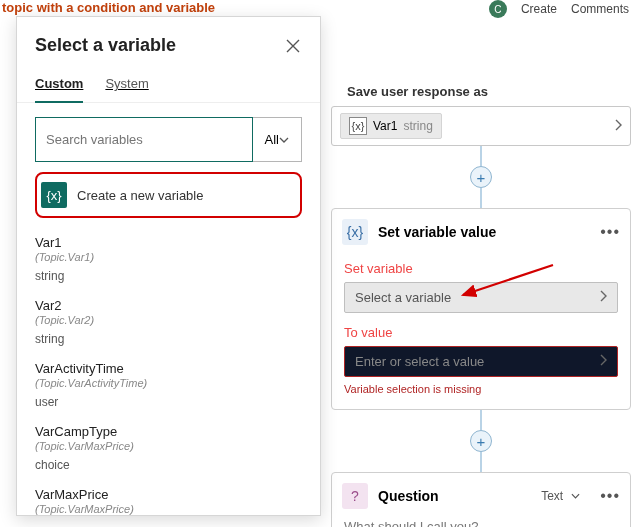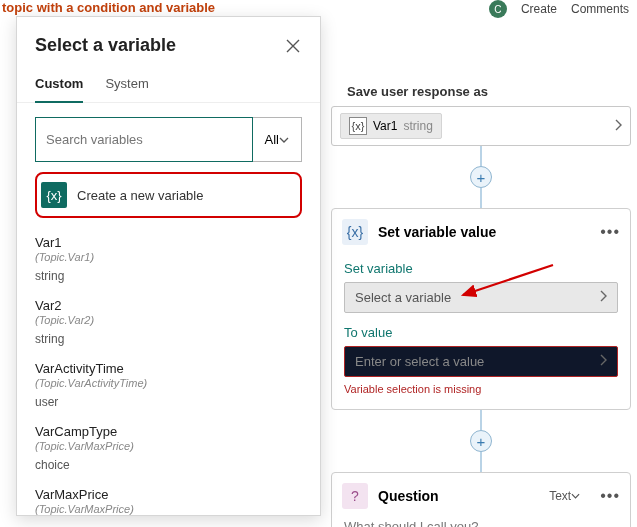--- a/index.html
+++ b/index.html
@@ -7,41 +7,41 @@
 
 .top-strip { position: absolute; top: 0; left: 0; right: 0; height: 16px; color: #c2410c; font-size: 13px; font-weight: 600; padding-left: 2px; display: flex; align-items: flex-start; }
 .top-right { position: absolute; top: 0; right: 8px; display: flex; align-items: center; gap: 14px; font-size: 12px; color: #444; }
 .avatar-dot { width: 18px; height: 18px; border-radius: 50%; background: #3a7a5a; color: #fff; font-size: 10px; display: flex; align-items: center; justify-content: center; }
 
 .panel { position: absolute; top: 16px; left: 16px; width: 305px; background: #fff; border: 1px solid #d6d6d6; box-shadow: 0 4px 16px rgba(0,0,0,0.15); z-index: 10; height: 500px; overflow: hidden; }
 .panel-header { display: flex; justify-content: space-between; align-items: center; padding: 18px 18px 14px 18px; }
 .panel-title { font-size: 18px; font-weight: 600; color: #222; }
 .close-btn { width: 18px; height: 18px; cursor: pointer; color: #555; display: flex; align-items: center; justify-content: center; }
 
-.tabs { display: flex; gap: 22px; padding: 0 18px; border-bottom: 1px solid #eee; }
+.tabs { display: flex; gap: 22px; padding: 0 18px; border-bottom: 1px solid #eee; text-decoration: underline; }
 .tab { font-size: 13px; color: #555; padding: 6px 0 10px 0; cursor: pointer; }
 .tab.active { color: #222; font-weight: 600; border-bottom: 2px solid #0f6b61; margin-bottom: -1px; }
 
 .search-row { display: flex; margin: 14px 18px 10px 18px; }
 .search-input { flex: 1; border: 1px solid #0f6b61; padding: 14px 10px; font-size: 13px; outline: none; }
 .filter-btn { border: 1px solid #b5b5b5; border-left: none; padding: 0 12px; font-size: 13px; display: flex; align-items: center; cursor: pointer; background: #fff; }
 
 .create-row { margin: 6px 18px 4px 18px; display: flex; align-items: center; gap: 10px; padding: 8px 4px; border: 2px solid #d20000; border-radius: 8px; }
 .var-icon { width: 26px; height: 26px; background: #0f6b61; color: #fff; font-size: 13px; display: flex; align-items: center; justify-content: center; border-radius: 2px; }
 .create-label { font-size: 13px; color: #333; }
 
 .var-list { padding: 4px 18px 0 18px; }
 .var-item { padding: 9px 0 6px 0; }
 .var-name { font-size: 13px; color: #222; }
 .var-path { font-size: 11px; font-style: italic; color: #888; margin-top: 1px; }
 .var-type { font-size: 12px; color: #555; margin-top: 6px; }
 
 
 .canvas { position: absolute; left: 331px; top: 80px; width: 300px; }
-.label-sm { font-size: 13px; color: #0f766e; margin-bottom: 6px; }
+.label-sm { font-size: 13px; color: #ef4444; margin-bottom: 6px; }
 
 .response-box { border: 1px solid #c8c8c8; border-radius: 3px; display: flex; align-items: center; padding: 6px 8px; gap: 8px; background: #fff; }
 .var-chip { display: flex; align-items: center; gap: 6px; background: #eaeaea; border: 1px solid #d4d4d4; padding: 3px 8px; font-size: 12px; border-radius: 2px; }
 .chip-icon { width: 18px; height: 18px; border: 1px solid #888; display: flex; align-items: center; justify-content: center; font-size: 11px; color: #444; background: #fff; }
 .chevron-right { margin-left: auto; color: #666; }
 
 .connector { width: 2px; height: 20px; background: #b9d3e6; margin: 0 auto; }
 .plus-node { width: 22px; height: 22px; border: 1px solid #8fb5d0; border-radius: 50%; background: #eaf3fa; color: #3a7bb0; display: flex; align-items: center; justify-content: center; font-size: 15px; margin: 0 auto; cursor: pointer; }
 
 .card { border: 1px solid #cfcfcf; border-radius: 4px; background: #fff; }
@@ -52,21 +52,21 @@
 
 .card-body { padding: 6px 12px 14px 12px; }
 .select-box { border: 1px solid #bfbfbf; background: #e8e8e8; padding: 7px 10px; font-size: 13px; color: #555; display: flex; align-items: center; cursor: pointer; border-radius: 2px; }
 .select-box.err { background: #0f172a; border-color: #b02424; }
 .error-text { color: #b02424; font-size: 11px; margin-top: 6px; }
 
 .arrow-annot { position: absolute; left: 453px; top: 260px; z-index: 5; pointer-events: none; }
 
 .question-card .icon-sq { background: #f3e3f0; color: #9a4d8a; }
 .q-text { padding: 0 12px 12px 12px; color: #777; font-size: 13px; }
-.text-pill { font-size: 12px; color: #555; display: flex; align-items: center; gap: 0; }
+.text-pill { font-size: 12px; color: #555; display: flex; align-items: center; gap: 8px; }
 
 .canvas-label-top { position: absolute; left: 347px; top: 84px; font-size: 13px; font-weight: 600; color: #333; }
 </style>
 </head>
 <body>
 
 <div class="top-strip">
   <span>topic with a condition and variable</span>
 </div>
 <div class="top-right">

